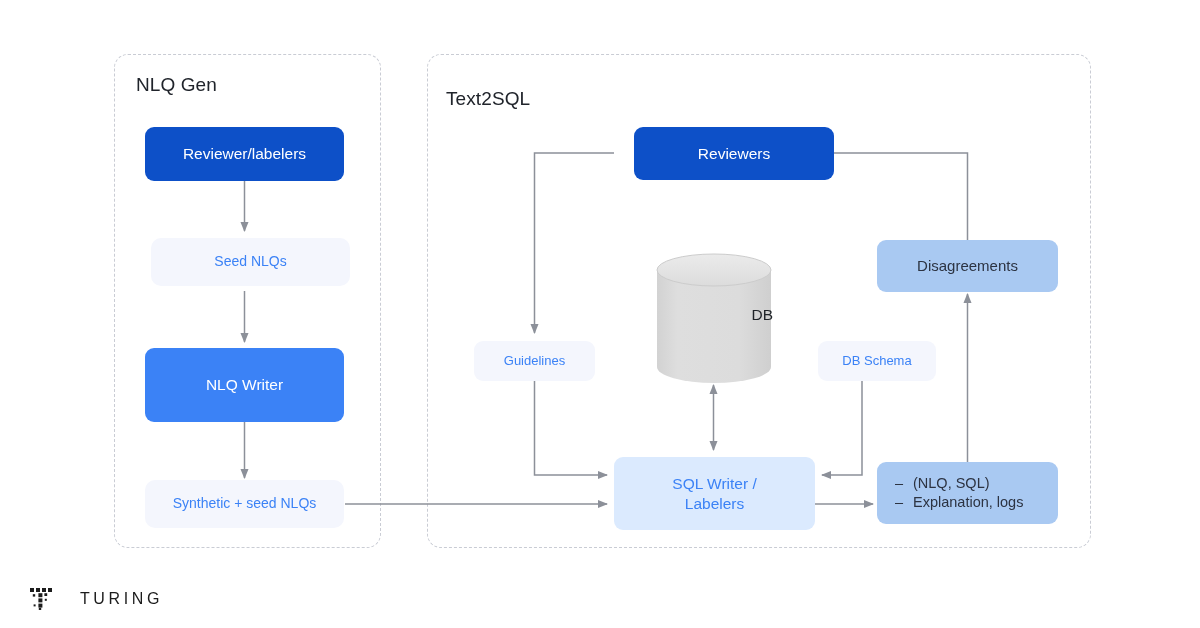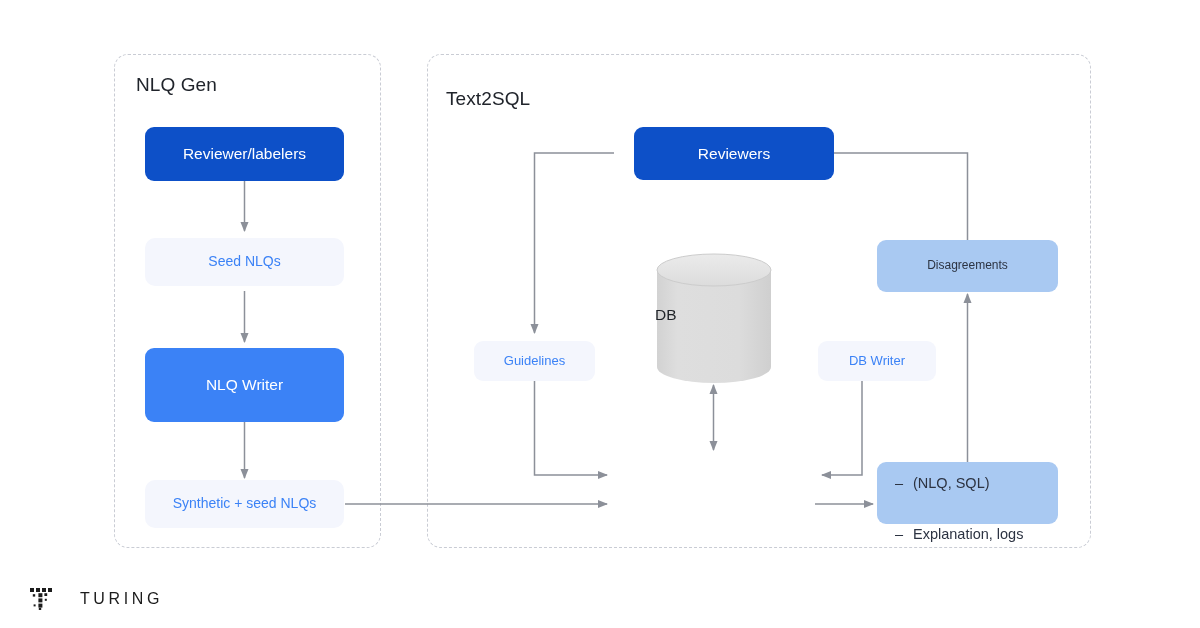--- a/index.html
+++ b/index.html
@@ -63,34 +63,33 @@
     font-size: 13px;
   }
   .node-softblue {
     background: #dbeafe;
     color: #3b82f6;
     font-size: 15.5px;
   }
   .node-blue2 {
     background: #a9c9f2;
     color: #2c3342;
-    font-size: 12px;
+    font-size: 15px;
   }
   .node-list {
     background: #a9c9f2;
     color: #2c3342;
     font-size: 14.5px;
     justify-content: flex-start;
     text-align: left;
     padding-left: 18px;
   }
   .node-list .li {
     display: block;
     white-space: nowrap;
-    margin-top: 32px;
   }
   .node-list .li .dash {
     display: inline-block;
     width: 18px;
   }
   svg.edges {
     position: absolute;
     left: 0;
     top: 0;
     width: 1200px;
@@ -164,40 +163,44 @@
           <stop offset="100%" stop-color="#cfcfcf"></stop>
         </linearGradient>
         <linearGradient id="cylTop" x1="0" y1="0" x2="0" y2="1">
           <stop offset="0%" stop-color="#ebebeb"></stop>
           <stop offset="100%" stop-color="#dcdcdc"></stop>
         </linearGradient>
       </defs>
       <path d="M 2 18 L 2 115 A 57 16 0 0 0 116 115 L 116 18 Z" fill="url(#cylBody)"></path>
       <ellipse cx="59" cy="18" rx="57" ry="16" fill="url(#cylTop)" stroke="#cccccc" stroke-width="1"></ellipse>
     </svg>
-    <div style="position:absolute; left:0; top:54px; width:118px; text-align:left;
+    <div style="position:absolute; left:0; top:54px; width:118px; text-align:right;
                 font-size:15.5px; color:#1f2328;">DB</div>
   </div>
 
   <div class="node node-strong" style="left:145px; top:127px; width:199px; height:54px;">Reviewer/labelers</div>
 
-  <div class="node node-pale" style="left:145px; top:238px; width:199px; height:48px; border-radius:10px;">Seed NLQs</div>
+  <div class="node node-pale" style="left:151px; top:238px; width:199px; height:48px; border-radius:10px;">Seed NLQs</div>
 
   <div class="node node-pale" style="left:145px; top:480px; width:199px; height:48px; border-radius:10px;">Synthetic + seed NLQs</div>
 
   <div class="node node-mid" style="left:145px; top:348px; width:199px; height:74px;">NLQ Writer</div>
 
   <div class="node node-strong" style="left:614px; top:127px; width:200px; height:53px;margin-left:20px;">Reviewers</div>
 
   <div class="node node-pale-sm" style="left:474px; top:341px; width:121px; height:40px; border-radius:9px;">Guidelines</div>
 
-  <div class="node node-pale-sm" style="left:818px; top:341px; width:118px; height:40px; border-radius:9px;">DB Writer</div>
+  <div class="node node-pale-sm" style="left:818px; top:341px; width:118px; height:40px; border-radius:9px;">DB Schema</div>
 
   <div class="node node-blue2" style="left:877px; top:240px; width:181px; height:52px;">Disagreements</div>
 
+  <div class="node node-softblue" style="left:614px; top:457px; width:201px; height:73px; flex-direction:column;">
+    <span>SQL Writer /</span>
+    <span>Labelers</span>
+  </div>
 
   <div class="node node-list" style="left:877px; top:462px; width:181px; height:62px; flex-direction:column;
               justify-content:center; align-items:flex-start;">
     <span class="li">
       <span class="dash">–</span><span>(NLQ, SQL)</span>
     </span>
     <span class="li">
       <span class="dash">–</span><span>Explanation, logs</span>
     </span>
   </div>

